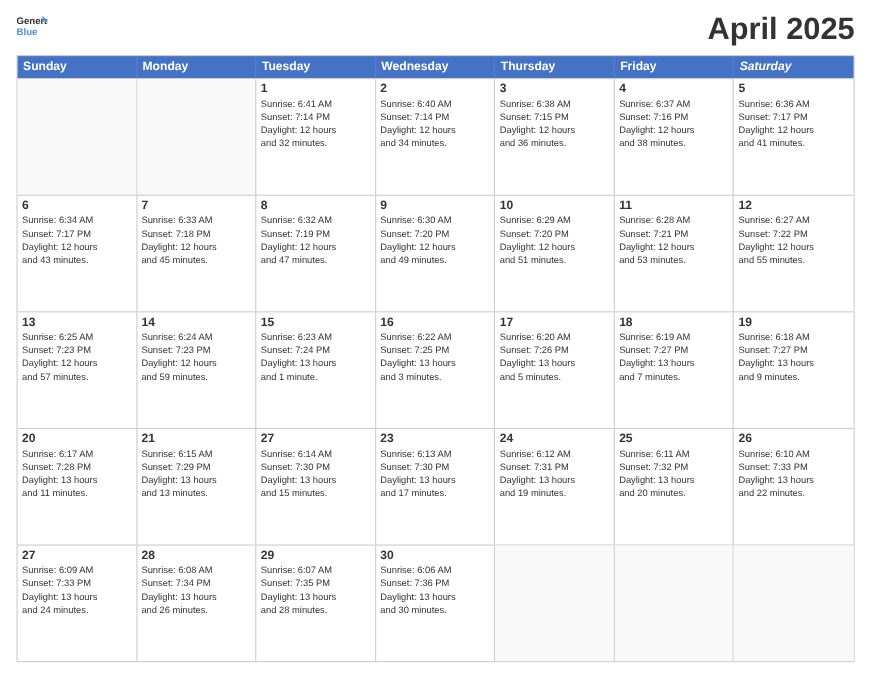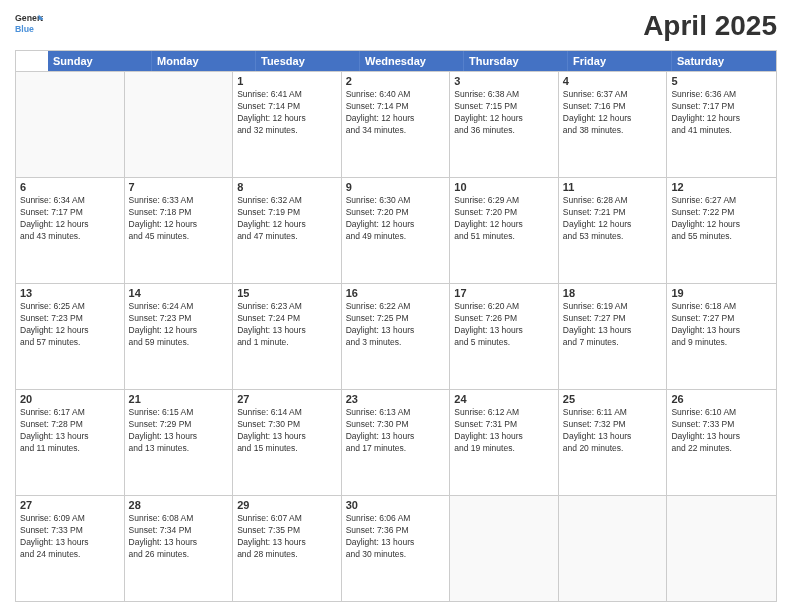--- a/index.html
+++ b/index.html
@@ -46,32 +46,32 @@
     .calendar {
       flex: 1;
       display: flex;
       flex-direction: column;
       border: 1px solid #ccc;
     }
     .cal-header {
       display: grid;
       grid-template-columns: repeat(7, 1fr);
       background: #4472c4;
-      margin-left: 32px;
     }
     .cal-header-cell {
       color: #fff;
       font-weight: bold;
       font-size: 11px;
       padding: 4px 5px;
       text-align: left;
       border-right: 1px solid #5580cc;
     }
     .cal-header-cell:last-child {
       border-right: none;
+      font-style: italic;
     }
     .cal-body {
       flex: 1;
       display: flex;
       flex-direction: column;
     }
     .cal-row {
       display: grid;
       grid-template-columns: repeat(7, 1fr);
       flex: 1;

